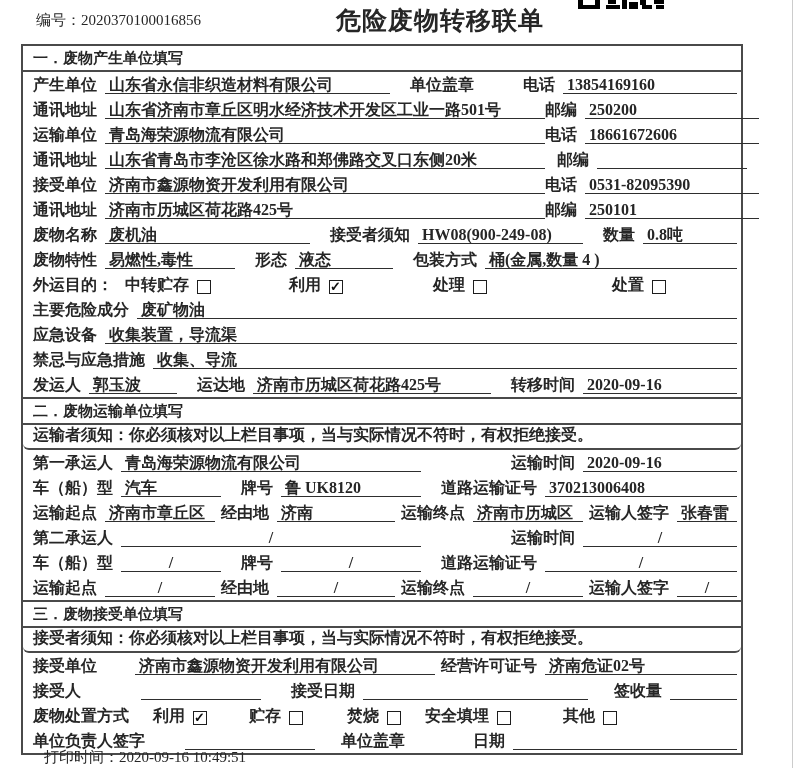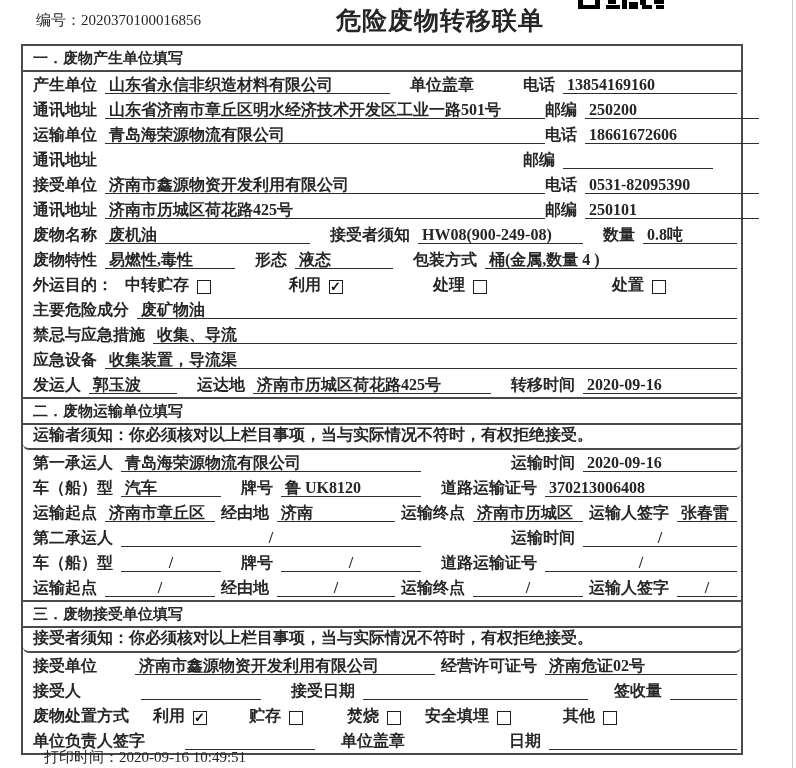--- a/index.html
+++ b/index.html
@@ -13,21 +13,21 @@
   .qr-frag{position:absolute;left:578px;top:0;width:86px;height:9px;}
   .form-table{position:absolute;left:21px;top:44px;width:722px;border:2px solid #4a4a4a;background:#fff;box-sizing:border-box;}
   .sec-title{font-size:15px;font-weight:bold;line-height:23px;padding:1px 8px 0 10px;border-bottom:2px solid #4a4a4a;}
   .sec-title.mid{border-top:2px solid #4a4a4a;}
   .row{display:flex;align-items:flex-end;height:25px;padding:16px 4px 3px 10px;font-size:16px;line-height:19px;box-sizing:border-box;font-weight:bold;}
   .row.notice{border-bottom:2px solid #4a4a4a;padding-bottom:4px;border-radius:6px;}
   .lbl{white-space:nowrap;flex:none;}
   .val{border-bottom:1px solid #2e2e2e;margin-left:8px;padding:0 4px;white-space:nowrap;overflow:hidden;flex:none;height:19px;box-sizing:border-box;}
   .val.fill{flex:1;}
   .val.slash{text-align:center;}
-  .rg{margin-left:auto;display:flex;align-items:flex-end;width:214px;flex:none;}
+  .rg{margin-left:auto;display:flex;align-items:flex-end;width:214px;flex:none;justify-content:center;}
   .rg .val{flex:1;}
   .rg .val.short{flex:none;width:150px;}
   .gap-s{margin-left:6px;}
   .gap-m{margin-left:20px;}
   .cb{display:inline-block;width:12px;height:12px;border:1.6px solid #1d1d1d;margin-left:8px;position:relative;flex:none;vertical-align:-1px;}
   .cb.checked::after{content:"\2713";position:absolute;left:0px;top:-4px;font-size:13px;font-weight:bold;color:#111;}
   .opt{display:flex;align-items:flex-end;}
   .print-line{position:absolute;left:44px;top:748px;font-size:15px;white-space:nowrap;}
 </style>
 </head>
@@ -80,20 +80,21 @@
     <span class="lbl">运输单位</span>
     <span class="val" style="width:440px">青岛海荣源物流有限公司</span>
     <span class="rg">
         <span class="lbl">电话</span>
         <span class="val">18661672606</span>
       </span>
   </div>
 
   <div class="row">
     <span class="lbl">通讯地址</span>
+    <span class="val" style="width:440px">山东省青岛市李沧区徐水路和郑佛路交叉口东侧20米</span>
     <span class="rg">
         <span class="lbl">邮编</span>
         <span class="val short"></span>
       </span>
   </div>
 
   <div class="row">
     <span class="lbl">接受单位</span>
     <span class="val" style="width:440px">济南市鑫源物资开发利用有限公司</span>
     <span class="rg">
@@ -148,27 +149,27 @@
         <span class="cb"></span>
       </span>
   </div>
 
   <div class="row">
     <span class="lbl">主要危险成分</span>
     <span class="val fill">废矿物油</span>
   </div>
 
   <div class="row">
+    <span class="lbl">应急设备</span>
+    <span class="val fill">收集装置，导流渠</span>
+  </div>
+
+  <div class="row">
     <span class="lbl">禁忌与应急措施</span>
     <span class="val fill">收集、导流</span>
-  </div>
-
-  <div class="row">
-    <span class="lbl">应急设备</span>
-    <span class="val fill">收集装置，导流渠</span>
   </div>
 
   <div class="row">
     <span class="lbl">发运人</span>
     <span class="val" style="width:88px">郭玉波</span>
     <span class="lbl gap-m">运达地</span>
     <span class="val" style="width:238px">济南市历城区荷花路425号</span>
     <span class="lbl gap-m">转移时间</span>
     <span class="val fill">2020-09-16</span>
   </div>
@@ -276,19 +277,19 @@
     <span class="opt" style="margin-left:52px">
         <span class="lbl">其他</span>
         <span class="cb"></span>
       </span>
   </div>
 
   <div class="row">
     <span class="lbl">单位负责人签字</span>
     <span class="val" style="width:130px;margin-left:40px"></span>
     <span class="lbl" style="margin-left:26px">单位盖章</span>
-    <span class="lbl" style="margin-left:104px">日期</span>
+    <span class="lbl" style="margin-left:68px">日期</span>
     <span class="val fill"></span>
   </div>
 
 </div>
 
 <div class="print-line"><span>打印时间：</span><span>2020-09-16 10:49:51</span></div>
 
 </body></html>

